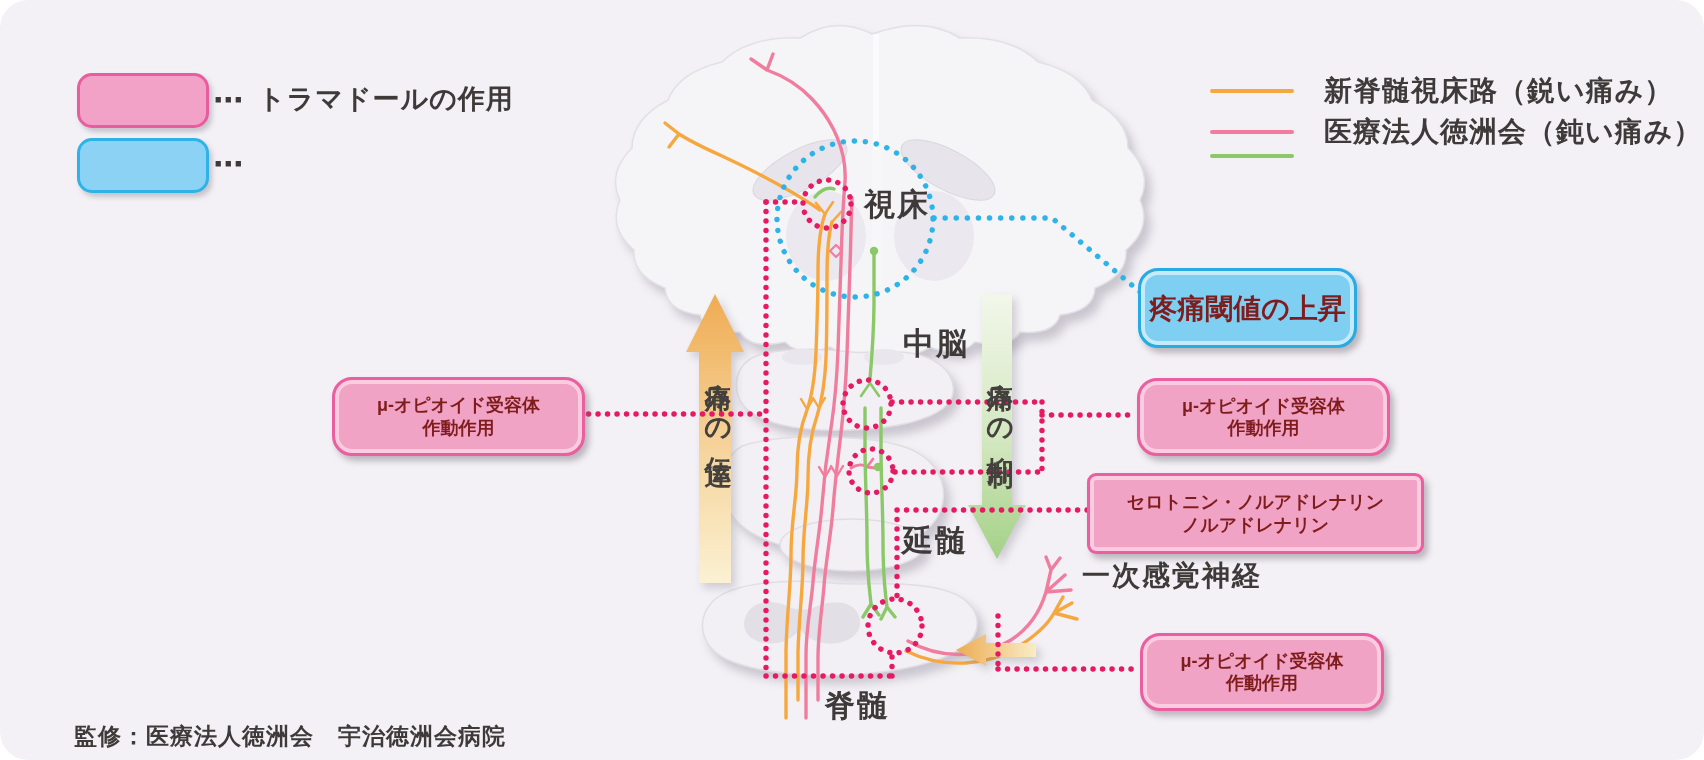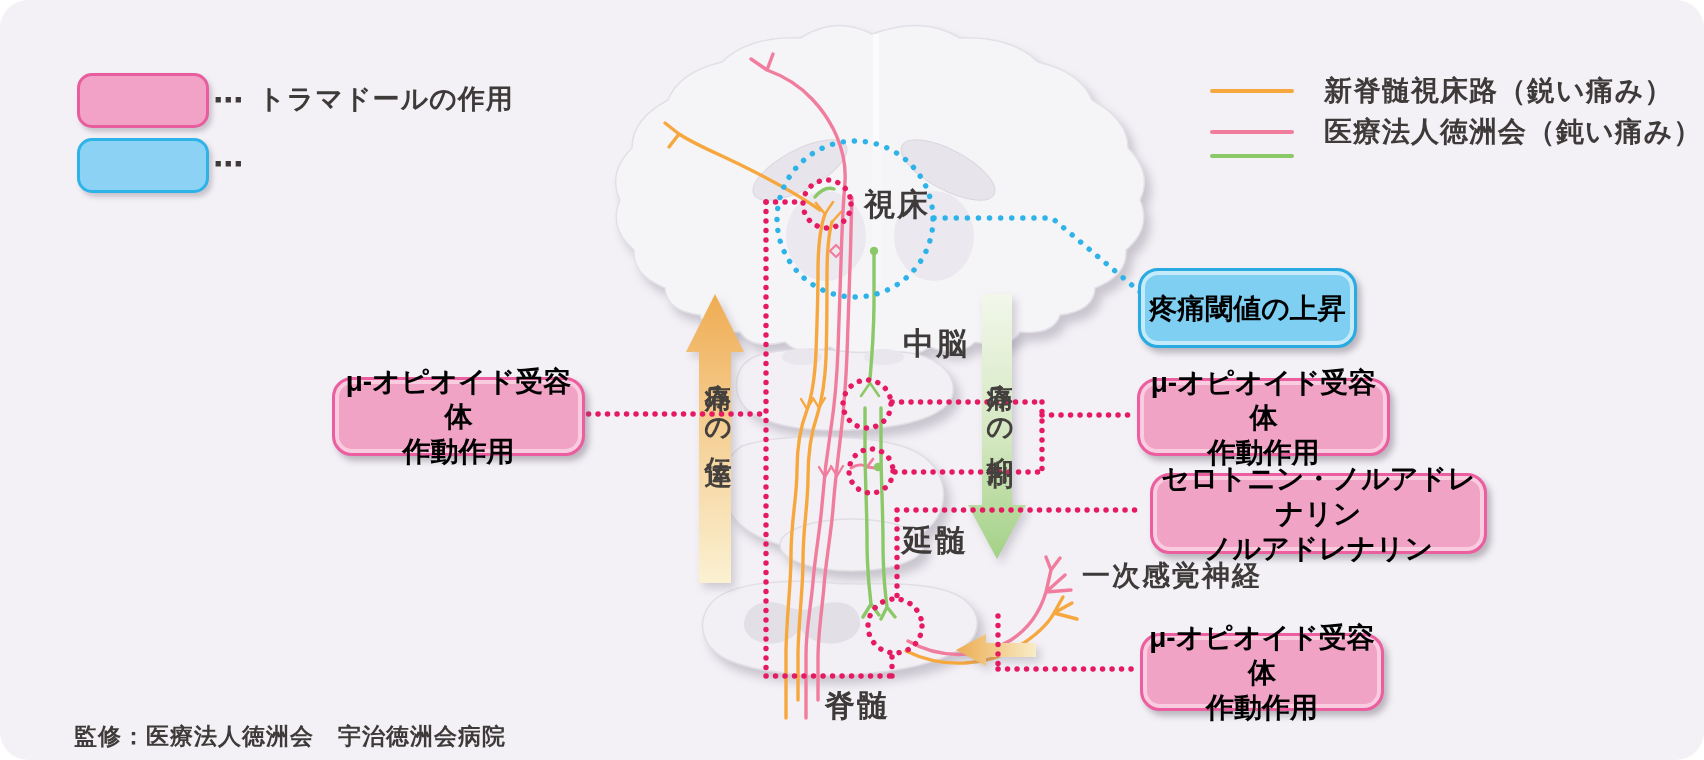--- a/index.html
+++ b/index.html
@@ -24,28 +24,28 @@
   
   .path-row{position:absolute;display:flex;align-items:center;gap:30px;
     font-size:28px;font-weight:700;letter-spacing:1px;}
   .path-line{width:84px;height:4px;border-radius:2px;flex:0 0 auto;}
   .path-line.orange{background:#F6A83F;}
   .path-line.pinkln{background:#F17D9E;}
   .path-line.green{background:#8BC868;}
 
   
   .callout{position:absolute;display:flex;flex-direction:column;align-items:center;
-    justify-content:center;border-radius:20px;color:#000000;font-weight:700;
+    justify-content:center;border-radius:20px;color:#7f1d1d;font-weight:700;
     text-align:center;line-height:1.25;
     box-shadow:4px 5px 6px rgba(120,108,122,.45);}
   .callout.pink{background:#F1A3C6;border:3px solid #EB5E9F;
     box-shadow:inset 0 0 0 4px #F9CCE0,4px 5px 6px rgba(120,108,122,.45);}
   .callout.blue{background:#7FCFF2;border:3px solid #29ABE2;
     box-shadow:inset 0 0 0 4px #C5EAFA,4px 5px 6px rgba(120,108,122,.45);}
-  .callout .l1,.callout .l2{font-size:28px;}
+  .callout .l1,.callout .l2{font-size:18px;}
   .callout.blue .l1{font-size:28px;}
 
   
   .anat{position:absolute;font-size:31px;font-weight:700;letter-spacing:2px;}
   .anat.small{font-size:28px;}
 
   
   .varrow-label{position:absolute;writing-mode:vertical-rl;text-orientation:upright;
     font-size:27px;font-weight:700;letter-spacing:4px;color:#44403E;}
 
@@ -186,21 +186,21 @@
   <div class="callout pink" style="left:332px;top:377px;width:247px;height:73px;">
     <div class="l1">μ-オピオイド受容体</div>
     <div class="l2">作動作用</div>
   </div>
 
   <div class="callout pink" style="left:1137px;top:378px;width:247px;height:72px;">
     <div class="l1">μ-オピオイド受容体</div>
     <div class="l2">作動作用</div>
   </div>
 
-  <div class="callout pink" style="left:1150px;top:473px;width:331px;height:75px;">
+  <div class="callout pink" style="left:1087px;top:473px;width:331px;height:75px;border-radius:9px;">
     <div class="l1">セロトニン・ノルアドレナリン</div>
     <div class="l2">ノルアドレナリン</div>
   </div>
 
   <div class="callout pink" style="left:1140px;top:633px;width:238px;height:72px;">
     <div class="l1">μ-オピオイド受容体</div>
     <div class="l2">作動作用</div>
   </div>
 
   <div class="anat" style="left:864px;top:184px;">視床</div>

